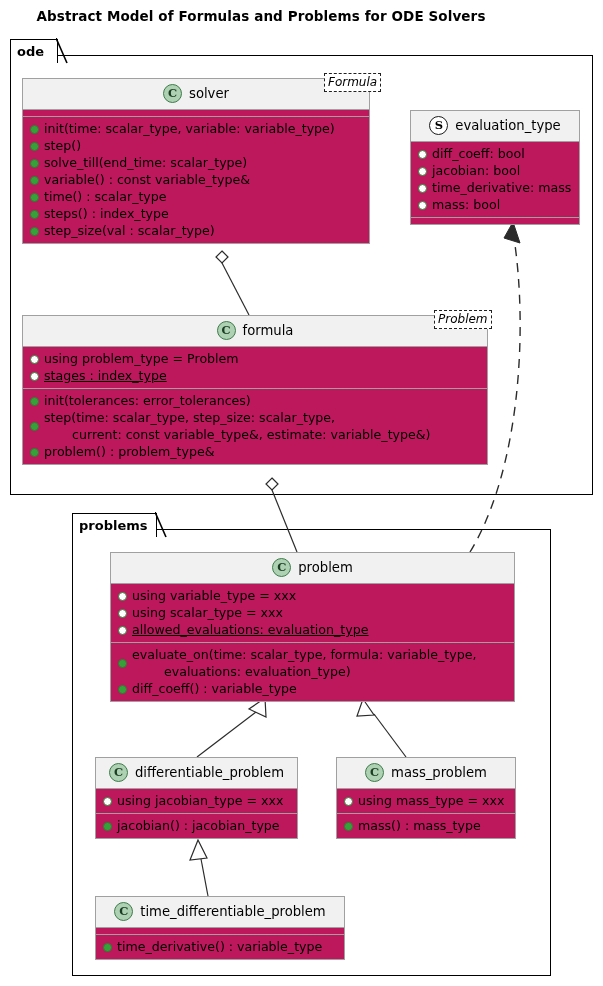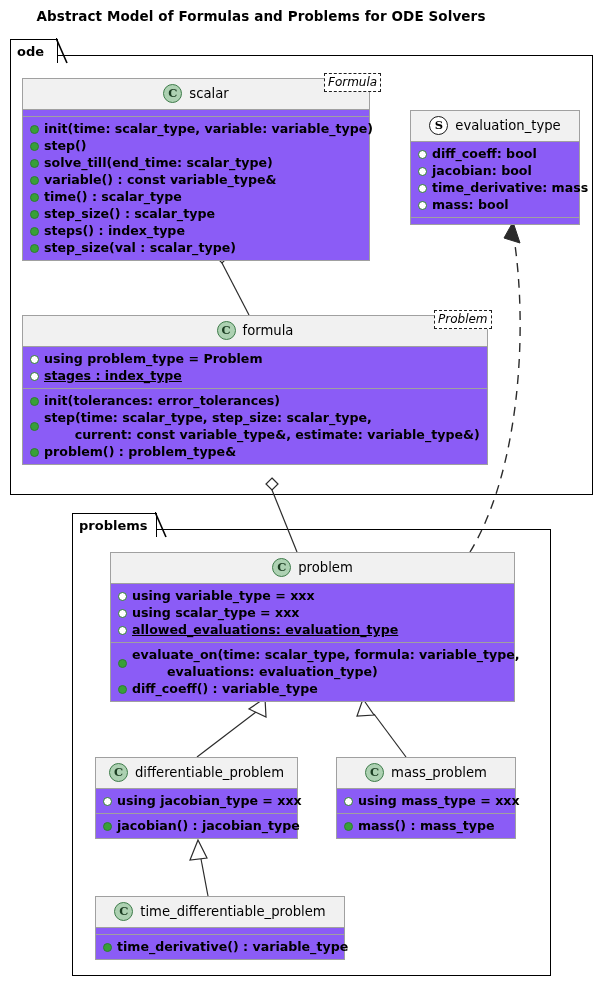--- a/index.html
+++ b/index.html
@@ -77,22 +77,21 @@
     justify-content: center;
     gap: 7px;
     padding: 5px 6px 6px 6px;
     font-size: 13.2px;
     border-bottom: 1px solid #A0A0A0;
     background: #F1F1F1;
   }
   .uml-section {
     padding: 3px 5px 4px 5px;
     border-bottom: 1px solid #A0A0A0;
-    background: #8b5cf6;
-    font-weight: bold;
+    background: #be185d;
   }
   .uml-section:last-child { border-bottom: none; }
   .uml-section.empty { padding: 0; height: 6px; }
 
   .member {
     display: flex;
     align-items: flex-start;
     font-size: 12.6px;
     line-height: 17px;
     white-space: pre;
@@ -160,30 +159,29 @@
     <span class="tab-slope">
       <svg width="12" height="26" viewBox="0 0 12 26">
           <line x1="0" y1="0" x2="11" y2="25" stroke="#000" stroke-width="1.6"></line>
         </svg>
     </span>
   </div>
 
   <div class="uml-class" style="left:22px; top:78px; width:348px;">
     <div class="uml-header">
       <span class="ico cls">C</span>
-      <span>scalar</span>
+      <span>solver</span>
     </div>
     <div class="uml-section empty"></div>
     <div class="uml-section">
       <div class="member"><span class="vis pub-method"></span><span class="mtext">init(time: scalar_type, variable: variable_type)</span></div>
       <div class="member"><span class="vis pub-method"></span><span class="mtext">step()</span></div>
       <div class="member"><span class="vis pub-method"></span><span class="mtext">solve_till(end_time: scalar_type)</span></div>
       <div class="member"><span class="vis pub-method"></span><span class="mtext">variable() : const variable_type&amp;</span></div>
       <div class="member"><span class="vis pub-method"></span><span class="mtext">time() : scalar_type</span></div>
-      <div class="member"><span class="vis pub-method"></span><span class="mtext">step_size() : scalar_type</span></div>
       <div class="member"><span class="vis pub-method"></span><span class="mtext">steps() : index_type</span></div>
       <div class="member"><span class="vis pub-method"></span><span class="mtext">step_size(val : scalar_type)</span></div>
     </div>
   </div>
   <div class="tmpl-param" style="left:324px; top:73px;">
     <span>Formula</span>
   </div>
 
   <div class="uml-class" style="left:410px; top:110px; width:170px;">
     <div class="uml-header">

